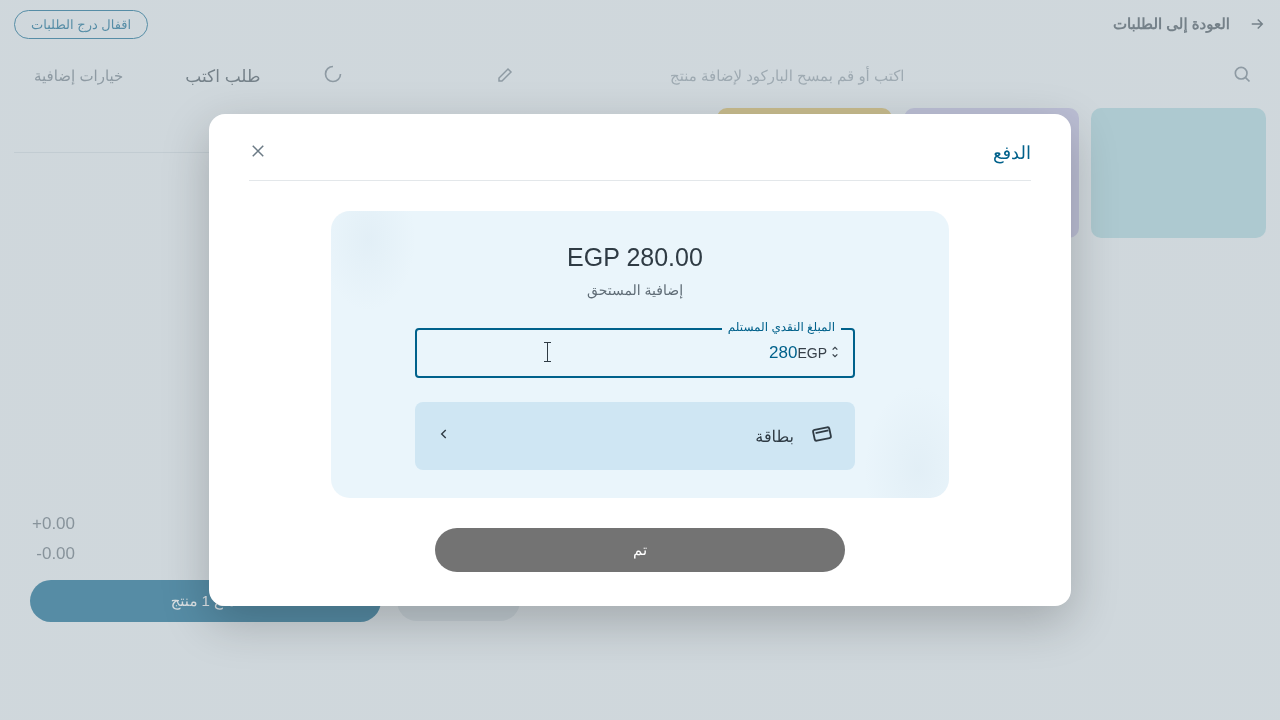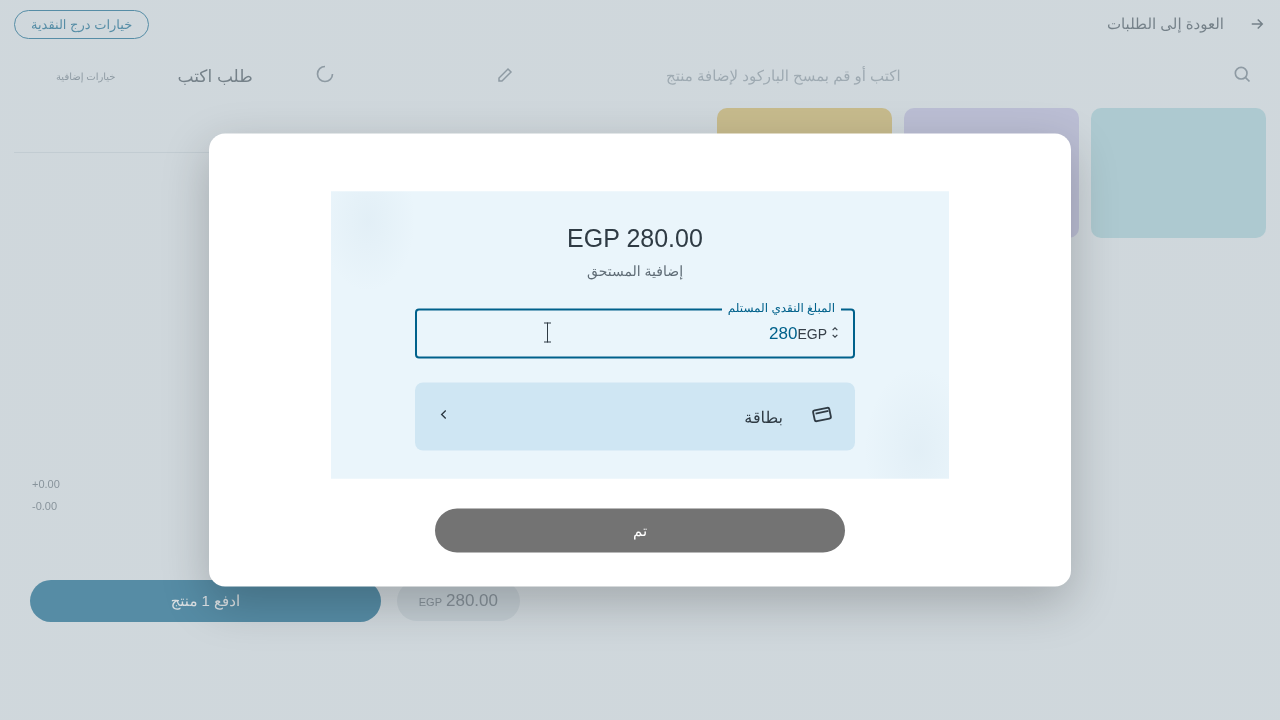--- a/index.html
+++ b/index.html
@@ -14,35 +14,35 @@
   }
   
   .bg {
     position:absolute; inset:0;
     background: linear-gradient(0deg, rgba(0,0,0,0.02), rgba(0,0,0,0.02)), #eef3f6;
   }
   .topbar {
     height:48px; display:flex; align-items:center; justify-content:space-between;
     padding: 0 14px; color:#3c4a54; font-size:15px;
   }
-  .back-link { display:flex; align-items:flex-end; gap:24px; cursor:pointer; }
+  .back-link { display:flex; align-items:flex-end; gap:18px; cursor:pointer;font-weight:bold; }
   .back-link svg { width:18px; height:18px; stroke:#3c4a54; }
   .close-drawer-btn {
     border:1.5px solid #00618b; color:#00618b; background:transparent;
     padding:6px 16px; border-radius:20px; font-size:13px; cursor:pointer;
   }
   .toolbar {
     display:flex; align-items:center; justify-content:flex-start; gap:14px;
     padding: 16px 28px 10px 28px;
   }
   .search-icon svg { width:20px; height:20px; stroke:#6b7a85; }
   .search-placeholder { color:#8a97a1; font-size:15px; flex:1;text-align:center; }
   .spinner svg { width:20px; height:20px; stroke:#6b7a85; }
   .order-title { color:#3c4a54; font-size:17px; font-weight:500; margin: 0 48px; }
-  .extra-opts { color:#6b7a85; font-size:10px; white-space:nowrap; margin-right:auto; margin-left:28px;}
+  .extra-opts { color:#6b7a85; font-size:15px; white-space:nowrap; margin-right:auto; margin-left:6px;}
   .catcard {
     border-radius:10px; padding:22px 0; text-align:center;
   }
   .cat-pink { background:#e9b6bf; color:#4a3b3e; }
   .cat-title { font-size:16px; font-weight:600; }
   .cat-sub { font-size:12px; margin-top:4px; opacity:.85; }
   .cat-cyan { background:#a7d4db; height:130px; }
   
   .cartpanel {
     position:absolute; left:14px; top:60px; width:500px;
@@ -59,21 +59,21 @@
   .trash svg { width:16px; height:16px; stroke:#6b7a85; margin-left:6px;}
   .edit-row { display:flex; gap:10px; padding:0 0 0 0;}
   .mini-input {
     border:1px solid #c4ccd2; border-radius:6px; padding:10px 12px; font-size:14px; color:#6b7a85; width:130px;
     display:flex; align-items:center; gap:6px; flex-direction:row-reverse; position:relative; justify-content:flex-end;
   }
   .mini-input .lbl { position:absolute; top:-8px; right:10px; background:#eef3f6; padding:0 4px; font-size:11px; color:#8a97a1;}
   .mini-input .zero { color:#9aa4ad; }
   .mini-input .cur2 { font-size:11px; color:#8a97a1; display:flex; align-items:center; gap:2px;}
   .subtotals {
-    position:absolute; left:32px; top:468px; color:#5f6c76; font-size:11px; direction:ltr;
+    position:absolute; left:32px; top:504px; color:#5f6c76; font-size:17px; direction:ltr;text-align:right;
   }
   .subtotals div { margin:10px 0; }
   .grand {
     position:absolute; left:30px; top:580px; width:490px; display:flex; align-items:center; gap:16px;
   }
   .grand-pill {
     background:#cfd8de; border-radius:22px; padding:10px 22px; color:#5a6670; font-size:17px; direction:ltr;
     display:flex; align-items:baseline; gap:4px;
   }
   .grand-pill .gcur { font-size:11px; }
@@ -89,21 +89,21 @@
     width:862px; background:#fff; border-radius:16px; padding:28px 40px 34px 40px;
     box-shadow:0 16px 48px rgba(0,0,0,0.22);
   }
   .modal-head {
     display:flex; align-items:center; justify-content:space-between; padding-bottom:16px; border-bottom:1px solid #e3e7ea;
   }
   .modal-title { color:#00618b; font-size:18px; font-weight:500; }
   .modal-close { cursor:pointer; }
   .modal-close svg { width:18px; height:18px; stroke:#6b7a85; stroke-width:2; }
   .due-card {
-    margin:30px 82px 0 82px; background:#eaf5fb; border-radius:0; padding:32px 20px 28px 10px;
+    margin:30px 82px 0 82px; background:#eaf5fb; border-radius:19px; padding:32px 20px 28px 10px;
     background-image:
       radial-gradient(ellipse 80px 120px at 6% 10%, rgba(100,140,170,0.06), transparent 60%),
       radial-gradient(ellipse 90px 140px at 95% 90%, rgba(100,140,170,0.06), transparent 60%),
       linear-gradient(180deg,#eaf5fb,#eaf5fb);
   }
   .due-amount { text-align:center; font-size:25px; color:#2f3b44; direction:ltr; }
   .due-label { text-align:center; color:#5f6c76; font-size:14px; margin-top:10px; }
   .cash-field {
     margin:30px auto 0 auto; width:440px; position:relative;
   }
@@ -123,21 +123,21 @@
   .cash-cur {
     display:flex; align-items:center; gap:4px; color:#374049; font-size:14px;
     direction:ltr;
   }
   .cash-cur .caret svg { width:8px; height:14px; }
   .card-row {
     margin:24px auto 0 auto; width:440px; background:#cfe6f3; border-radius:8px; height:68px;
     display:flex; align-items:center; justify-content:space-between; padding:0 22px; cursor:pointer;
   }
   .card-row .left-chev svg { width:14px; height:14px; stroke:#2f3b44; stroke-width:2.4; }
-  .card-row .rlabel { display:flex; align-items:center; gap:28px; color:#2f3b44; font-size:16px; }
+  .card-row .rlabel { display:flex; align-items:center; gap:17px; color:#2f3b44; font-size:16px; }
   .card-row .cardicon svg { width:22px; height:22px; stroke:#2f3b44; }
   .done-btn {
     display:block; margin:30px auto 0 auto; width:410px; height:44px; background:#737373; color:#fff;
     border:none; border-radius:22px; font-size:15px; cursor:pointer;
   }
   
   .ibeam { position:absolute; width:1px; height:20px; background:#2f3b44; }
   .ibeam::before, .ibeam::after {
     content:""; position:absolute; left:-3px; width:7px; height:1px; background:#2f3b44;
   }
@@ -148,21 +148,21 @@
 <body>
 
 <div class="bg">
   <div class="topbar">
     <div class="back-link">
       <svg viewBox="0 0 24 24" fill="none" stroke="currentColor" stroke-width="2">
           <path d="M5 12h14M13 6l6 6-6 6"></path>
         </svg>
       <span>العودة إلى الطلبات</span>
     </div>
-    <button class="close-drawer-btn">خيارات درج النقدية</button>
+    <button class="close-drawer-btn">اقفال درج الطلبات</button>
   </div>
 
   <div class="toolbar">
     <span class="search-icon">
       <svg viewBox="0 0 24 24" fill="none" stroke="currentColor" stroke-width="2">
           <circle cx="11" cy="11" r="7"></circle>
           <path d="M21 21l-5-5"></path>
         </svg>
     </span>
     <span class="search-placeholder">اكتب أو قم بمسح الباركود لإضافة منتج</span>
@@ -224,20 +224,28 @@
       <span class="gcur">EGP</span>
       <span>280.00</span>
     </div>
     <button class="paybtn">ادفع 1 منتج</button>
   </div>
 </div>
 
 <div class="bg-overlay"></div>
 
 <div class="modal">
+  <div class="modal-head">
+    <span class="modal-title">الدفع</span>
+    <span class="modal-close">
+      <svg viewBox="0 0 24 24" fill="none">
+          <path d="M5 5l14 14M19 5L5 19"></path>
+        </svg>
+    </span>
+  </div>
 
   <div class="due-card">
     <div class="due-amount">EGP 280.00</div>
     <div class="due-label">إضافية المستحق</div>
 
     <div class="cash-field">
       <span class="cash-field-label">المبلغ النقدي المستلم</span>
       <div class="cash-input-wrap">
         <input class="cash-input" value="280" style="">
         <span class="cash-cur">

